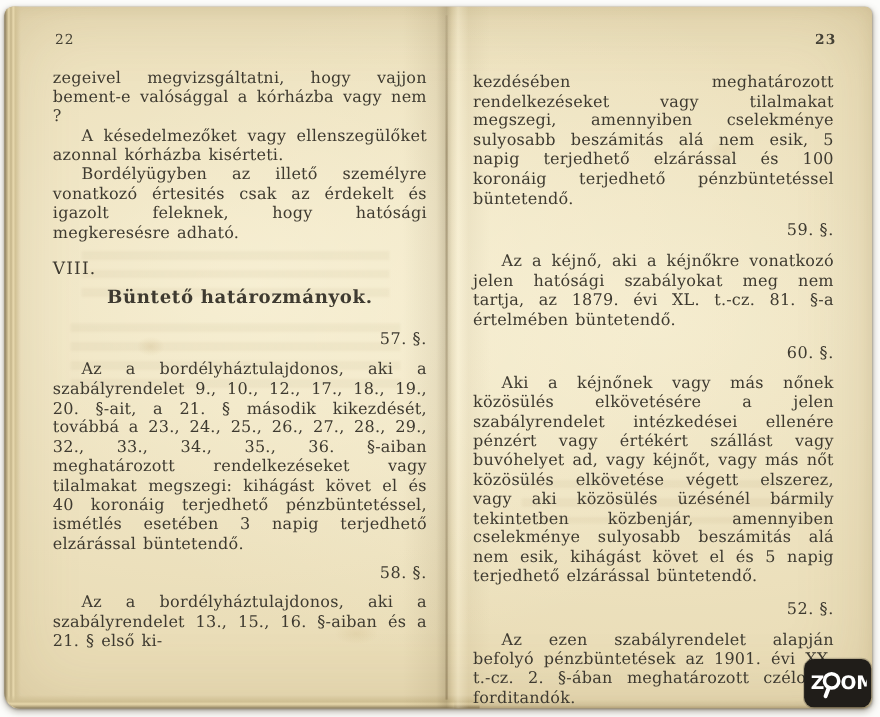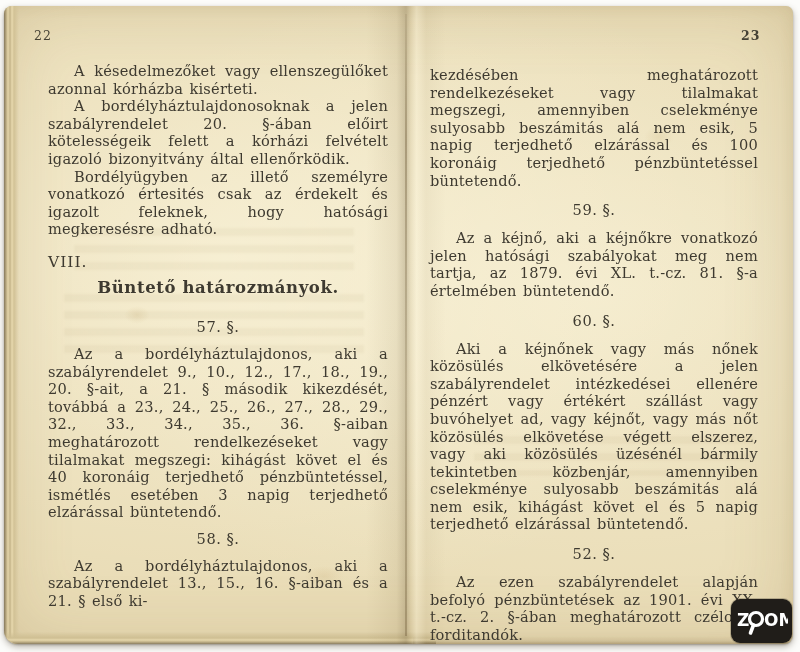--- a/index.html
+++ b/index.html
@@ -68,34 +68,34 @@
   }
   .fox1,.fox2,.fox3{position:absolute;border-radius:50%;pointer-events:none;}
   .fox1{left:120px;top:300px;width:26px;height:18px;background:radial-gradient(ellipse,rgba(160,120,50,0.12),rgba(160,120,50,0) 70%);}
   .fox2{left:640px;top:120px;width:30px;height:22px;background:radial-gradient(ellipse,rgba(160,120,50,0.10),rgba(160,120,50,0) 70%);}
   .fox3{left:300px;top:560px;width:40px;height:20px;background:radial-gradient(ellipse,rgba(160,120,50,0.10),rgba(160,120,50,0) 70%);}
 
   
   .pageno{
     position:absolute;font-size:12.5px;color:#454135;letter-spacing:1px;
   }
-  .pageno.left{left:30px;top:22px;}
+  .pageno.left{left:46px;top:22px;}
   .pageno.right{left:737px;top:22px;font-weight:bold;}
   .page-col{position:absolute;color:#3e3a30;}
   .page-col.left{left:44px;top:56px;width:340px;}
   .page-col.right{left:426px;top:60px;width:328px;}
   .para{
     margin:0;font-size:14.6px;line-height:17.6px;
     text-align:justify;text-indent:26px;
     letter-spacing:0.2px;word-spacing:1.5px;
   }
   .para.cont{text-indent:0;}
   .sec{
     margin:9px 0 9px 0;font-size:14.6px;line-height:18px;
-    text-align:center;font-weight:normal;letter-spacing:0.5px;
+    text-align:right;font-weight:normal;letter-spacing:0.5px;
   }
   .chapnum{
     margin:15px 0 5px 0;font-size:15.5px;line-height:19px;
     text-align:left;font-weight:normal;letter-spacing:1px;
   }
   .chaptitle{
     margin:0 0 20px 0;font-size:16.5px;line-height:21px;
     text-align:center;font-weight:bold;letter-spacing:0.6px;
   }
   .page-col.right .sec{margin:12px 0 10px 0;}
@@ -124,22 +124,22 @@
   <div class="ghost" style="left:60px;top:288px;width:300px;height:66px;"></div>
   <div class="ghost" style="left:470px;top:430px;width:280px;height:40px;"></div>
   <div class="fox1"></div>
   <div class="fox2"></div>
   <div class="fox3"></div>
 
   <div class="pageno left">22</div>
   <div class="pageno right">23</div>
 
   <div class="page-col left">
+    <p class="para cont">zegeivel megvizsgáltatni, hogy vajjon bement-e valósággal a kórházba vagy nem ?</p>
     <p class="para">A késedelmezőket vagy ellenszegülőket azonnal kórházba kisérteti.</p>
-    <p class="para">A bordélyháztulajdonosoknak a jelen szabályrendelet 20. §-ában előirt kötelességeik felett a kórházi felvételt igazoló bizonyitvány által ellenőrködik.</p>
     <p class="para">Bordélyügyben az illető személyre vonatkozó értesités csak az érdekelt és igazolt feleknek, hogy hatósági megkeresésre adható.</p>
     <h2 class="chapnum">VIII.</h2>
     <h2 class="chaptitle">Büntető határozmányok.</h2>
     <h3 class="sec">57. §.</h3>
     <p class="para">Az a bordélyháztulajdonos, aki a szabályrendelet 9., 10., 12., 17., 18., 19., 20. §-ait, a 21. § második kikezdését, továbbá a 23., 24., 25., 26., 27., 28., 29., 32., 33., 34., 35., 36. §-aiban meghatározott rendelkezéseket vagy tilalmakat megszegi: kihágást követ el és 40 koronáig terjedhető pénzbüntetéssel, ismétlés esetében 3 napig terjedhető elzárással büntetendő.</p>
     <h3 class="sec">58. §.</h3>
     <p class="para">Az a bordélyháztulajdonos, aki a szabályrendelet 13., 15., 16. §-aiban és a 21. § első ki-</p>
   </div>
 
   <div class="page-col right">

